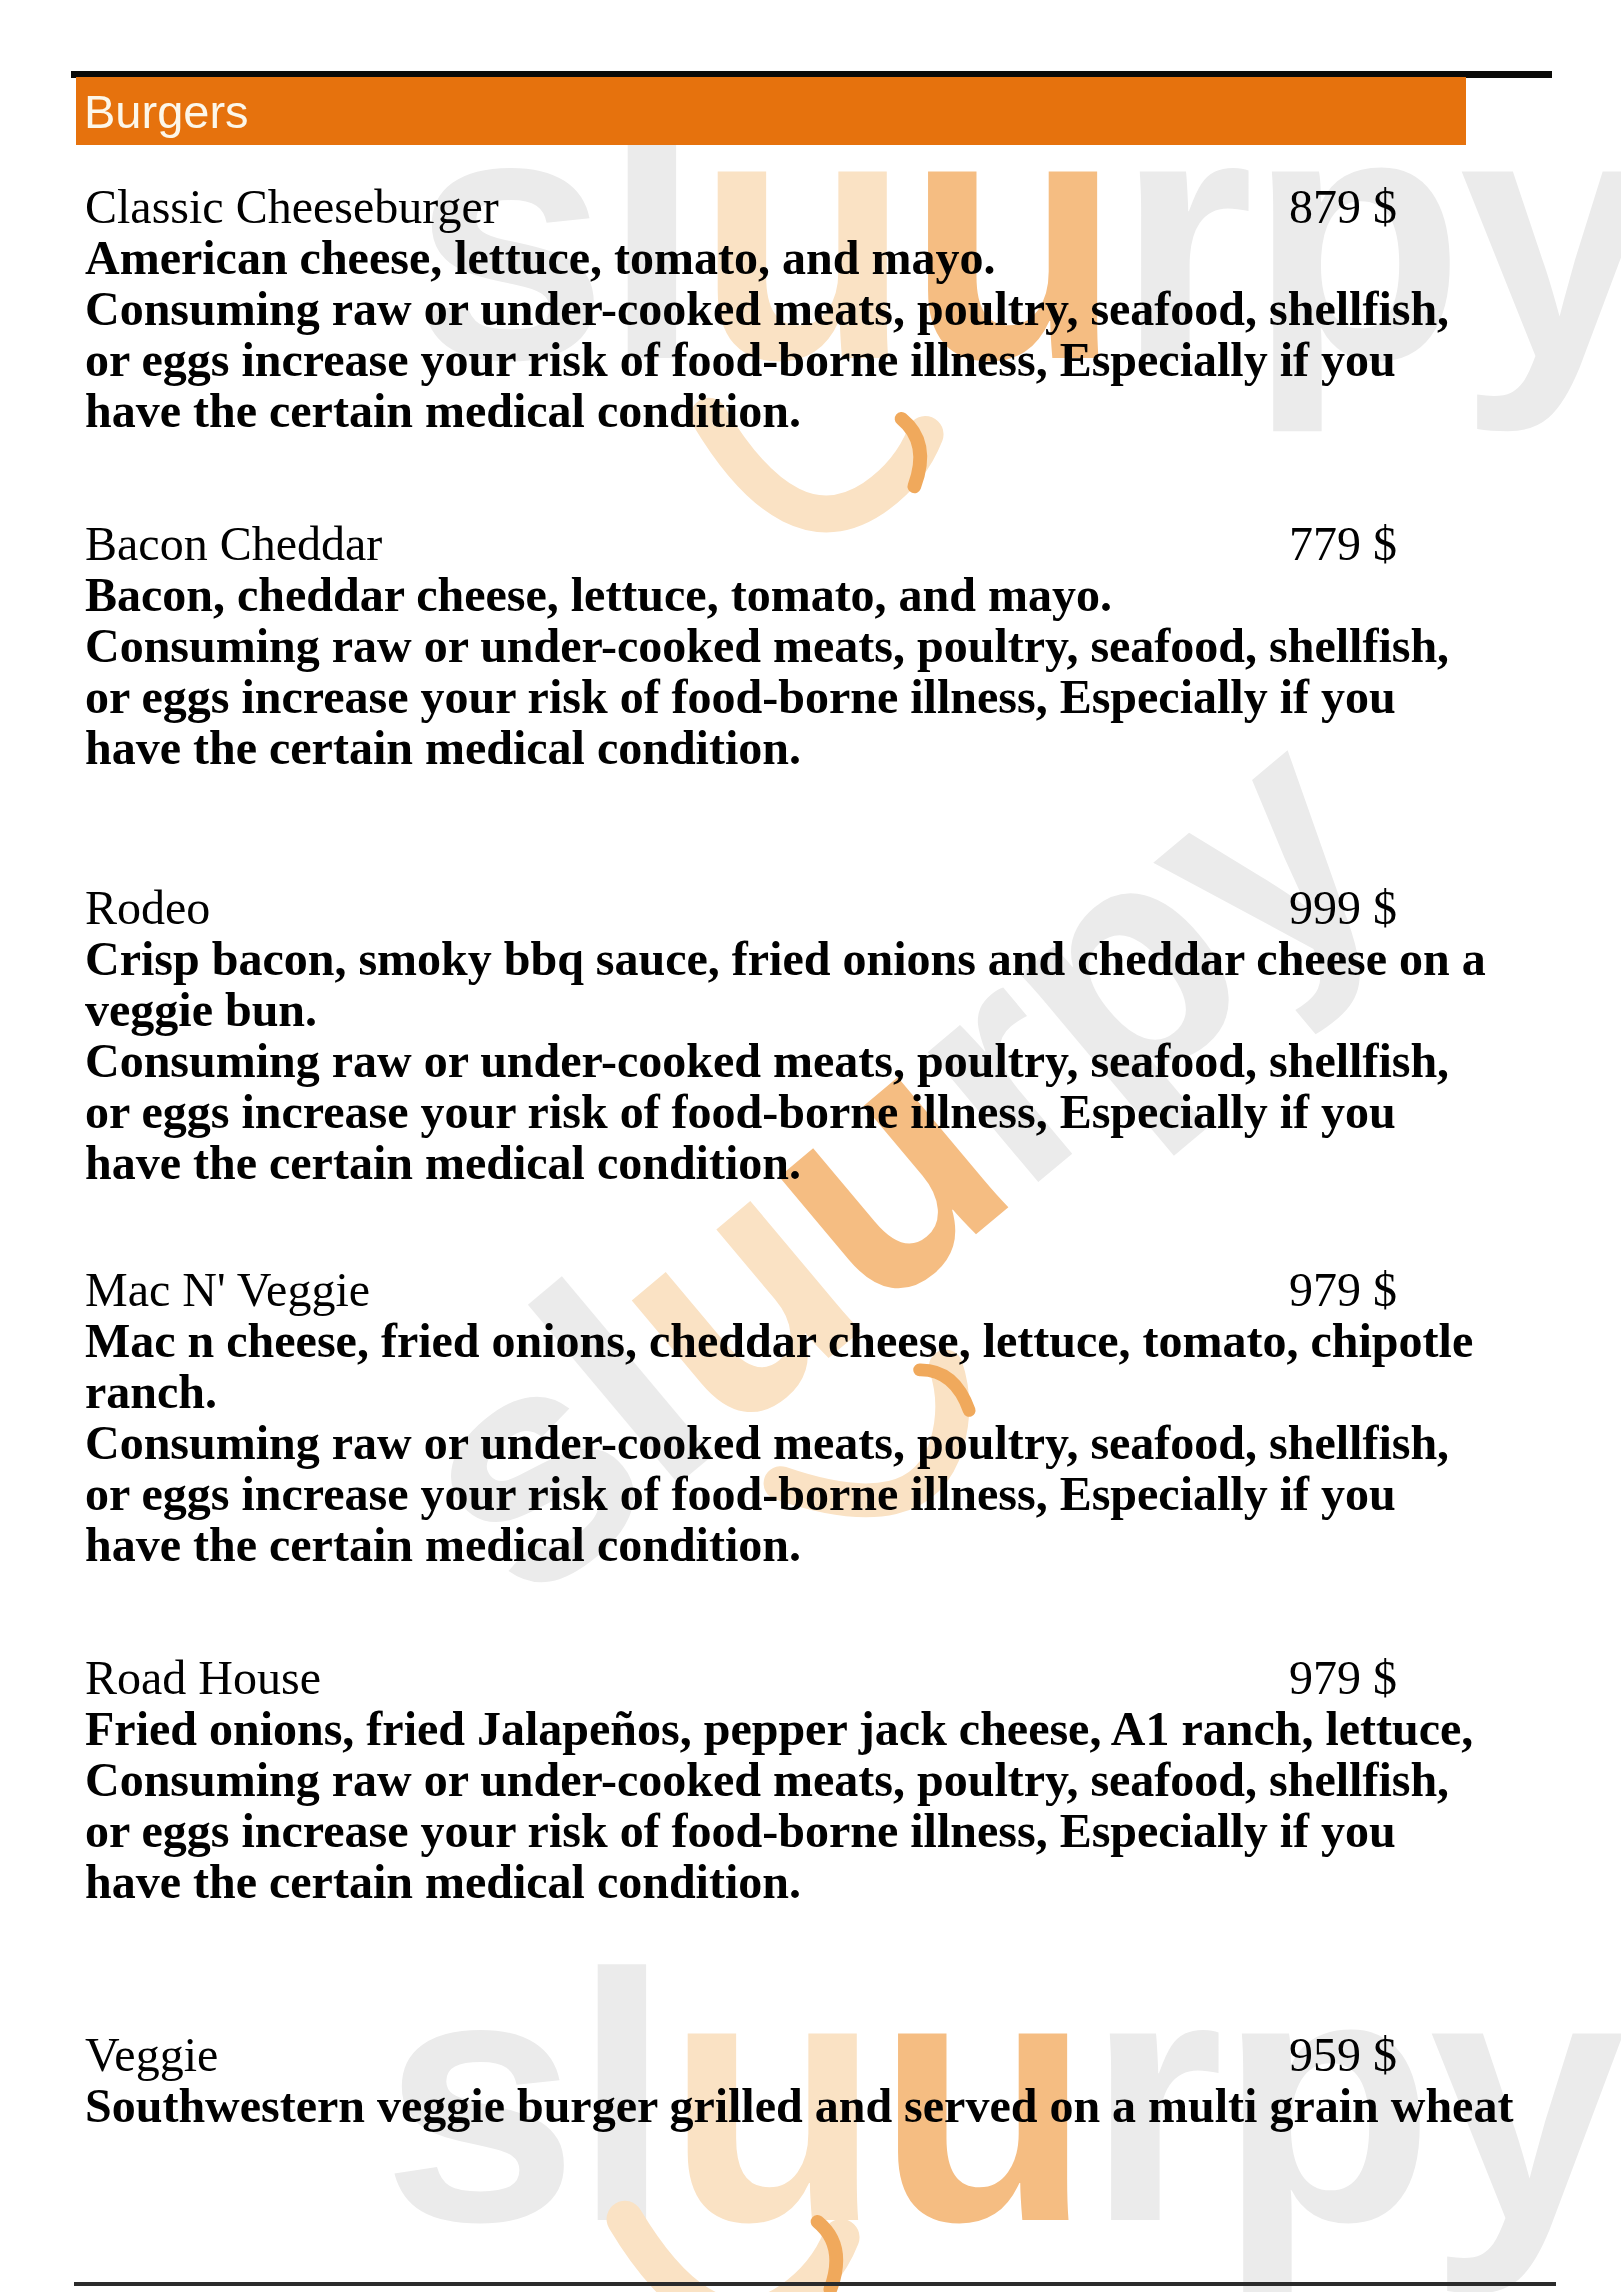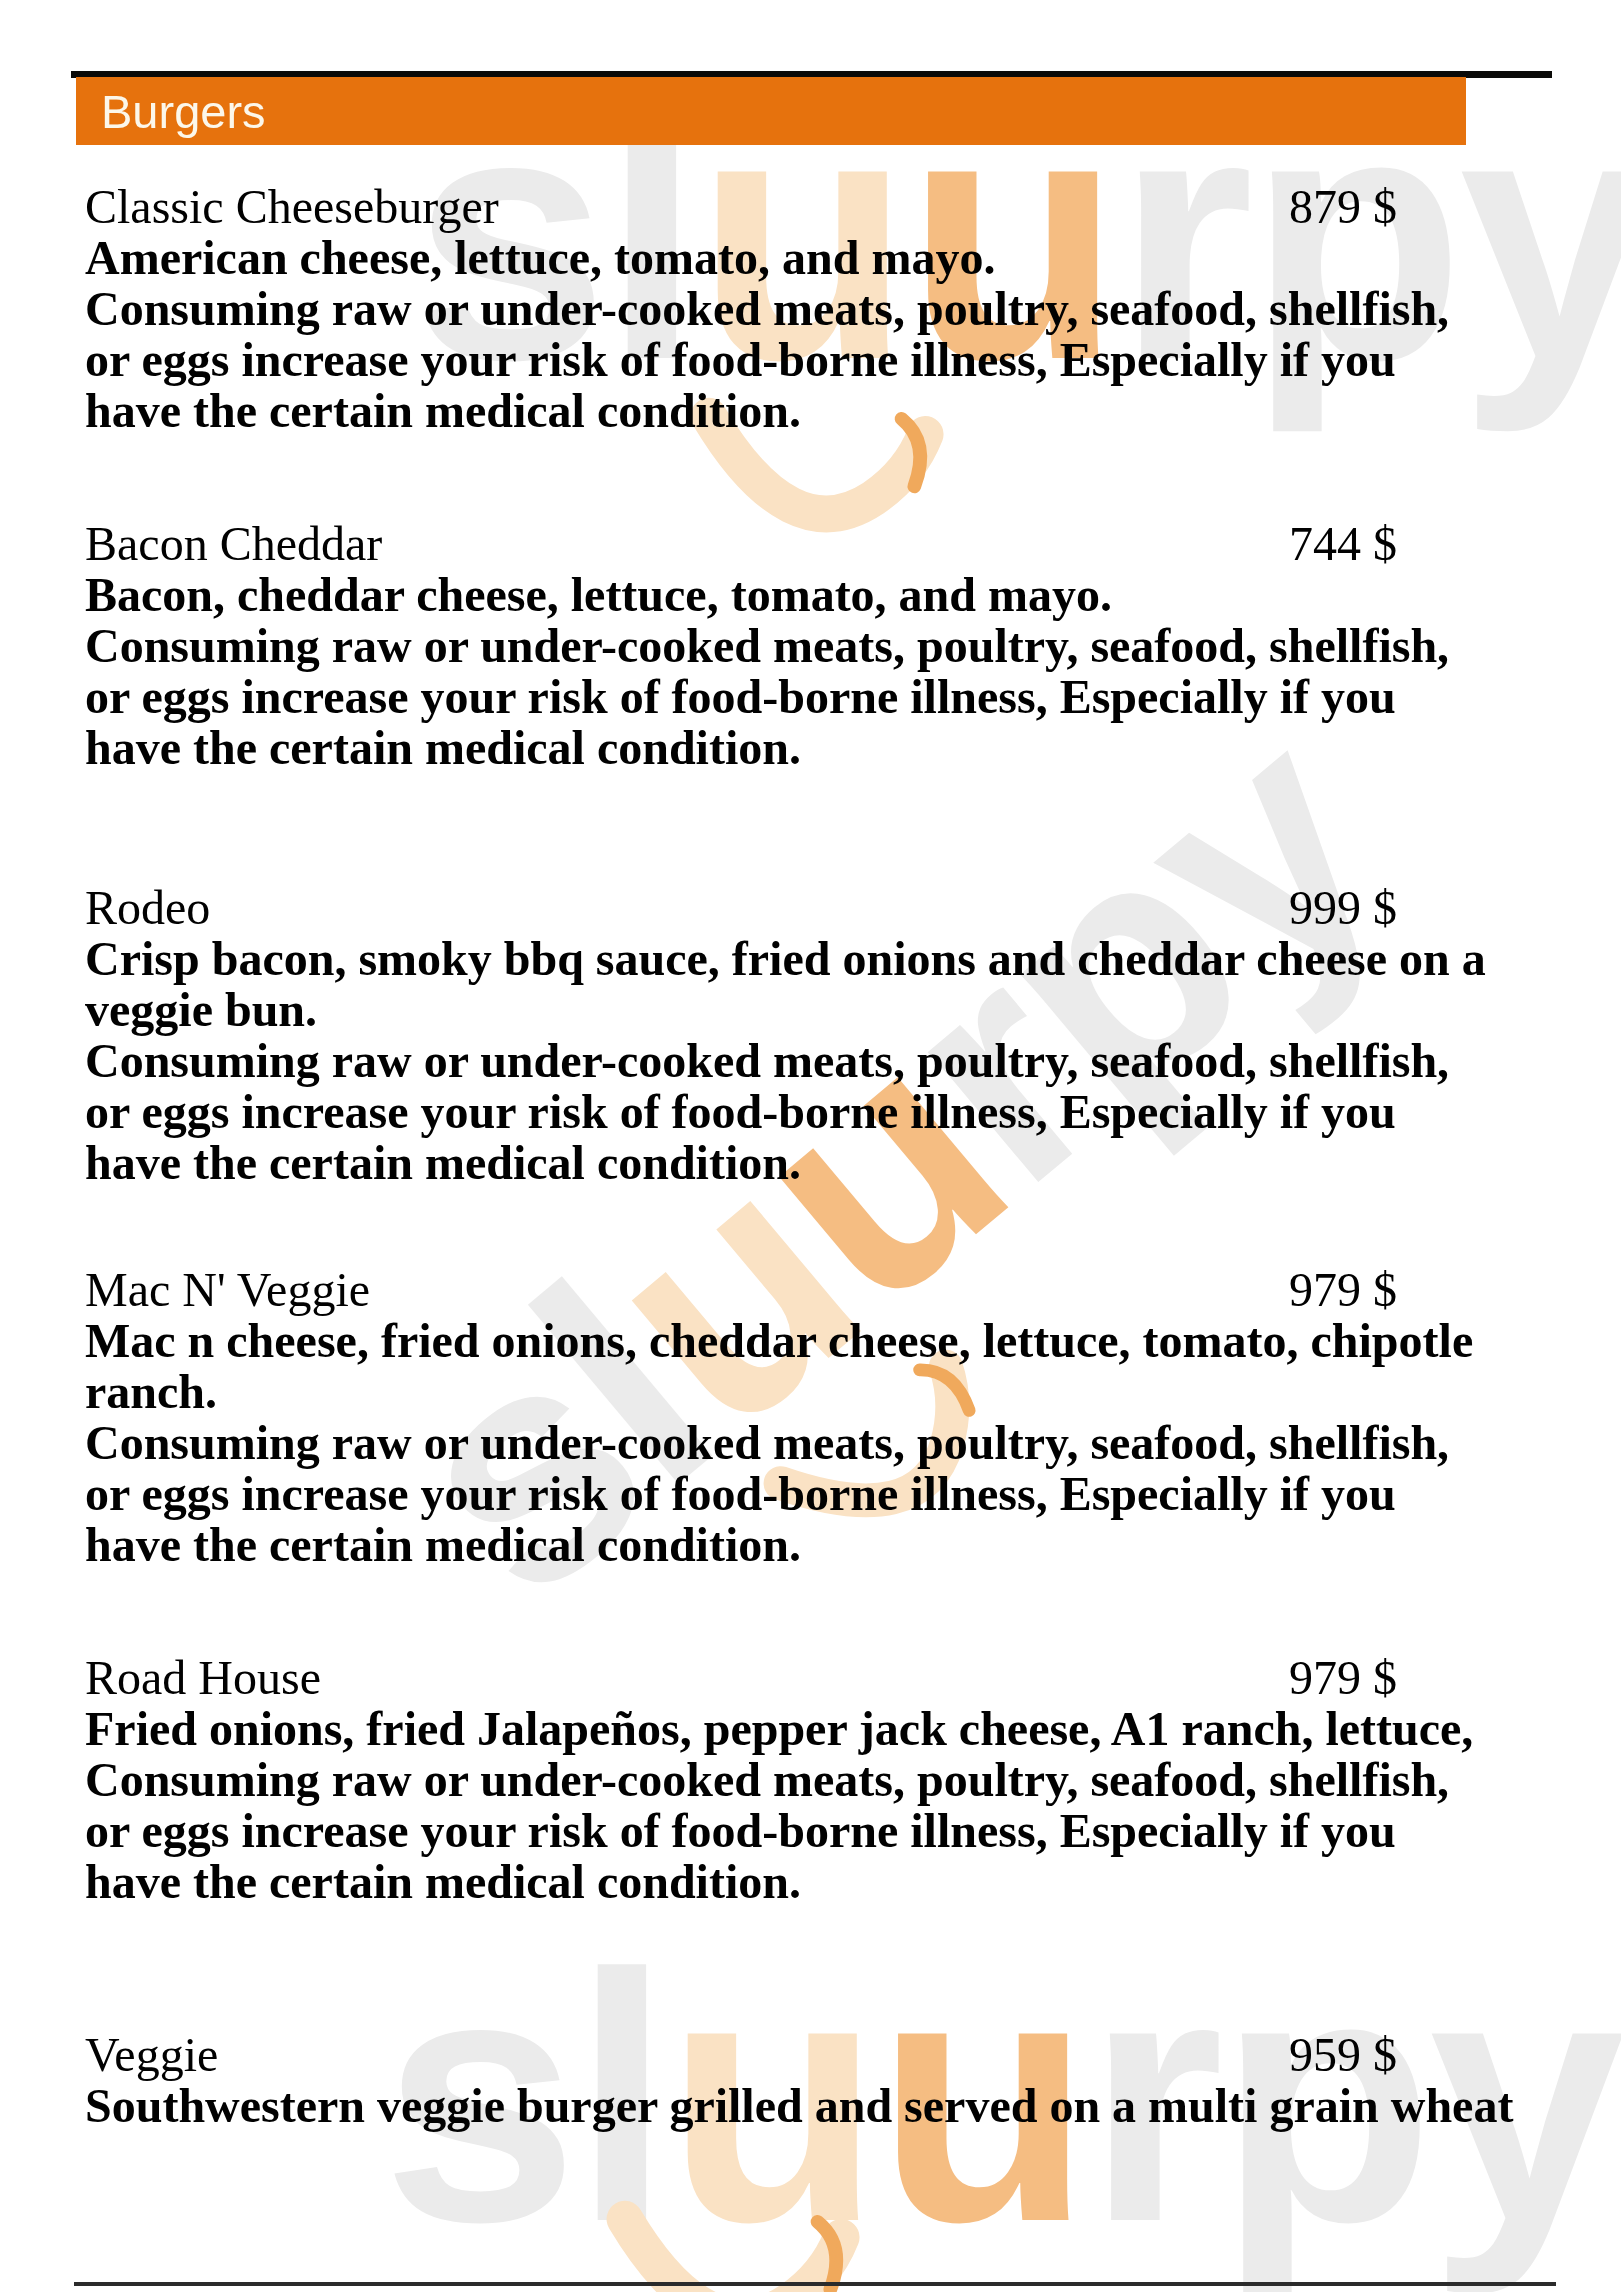--- a/index.html
+++ b/index.html
@@ -33,21 +33,21 @@
   
   .top-black-bar{
     position:absolute;z-index:2;
     left:71px;top:71px;width:1481px;height:6.9px;
     background:#0a0a08;
   }
   .section-header{
     position:absolute;z-index:2;
     left:76px;top:77px;width:1390px;height:68px;
     display:flex;align-items:center;
-    padding-left:25px;box-sizing:border-box;
+    padding-left:8px;box-sizing:border-box;
     font-family:"Liberation Sans", sans-serif;
     font-size:47px;
   }
 
   
   .menu-item{
     position:absolute;z-index:1;
     left:85px;width:1382px;
     font-size:48px;line-height:51px;
   }
@@ -116,21 +116,21 @@
     <div class="item-disclaimer">
           <div class="line">Consuming raw or under-cooked meats, poultry, seafood, shellfish,</div>
           <div class="line">or eggs increase your risk of food-borne illness, Especially if you</div>
           <div class="line">have the certain medical condition.</div>
         </div>
   </div>
 
   <div class="menu-item">
     <div class="item-header">
       <span class="item-name">Bacon Cheddar</span>
-      <span class="item-price">744 $</span>
+      <span class="item-price">779 $</span>
     </div>
     <div class="item-desc">
           <div class="line">Bacon, cheddar cheese, lettuce, tomato, and mayo.</div>
         </div>
     <div class="item-disclaimer">
           <div class="line">Consuming raw or under-cooked meats, poultry, seafood, shellfish,</div>
           <div class="line">or eggs increase your risk of food-borne illness, Especially if you</div>
           <div class="line">have the certain medical condition.</div>
         </div>
   </div>

